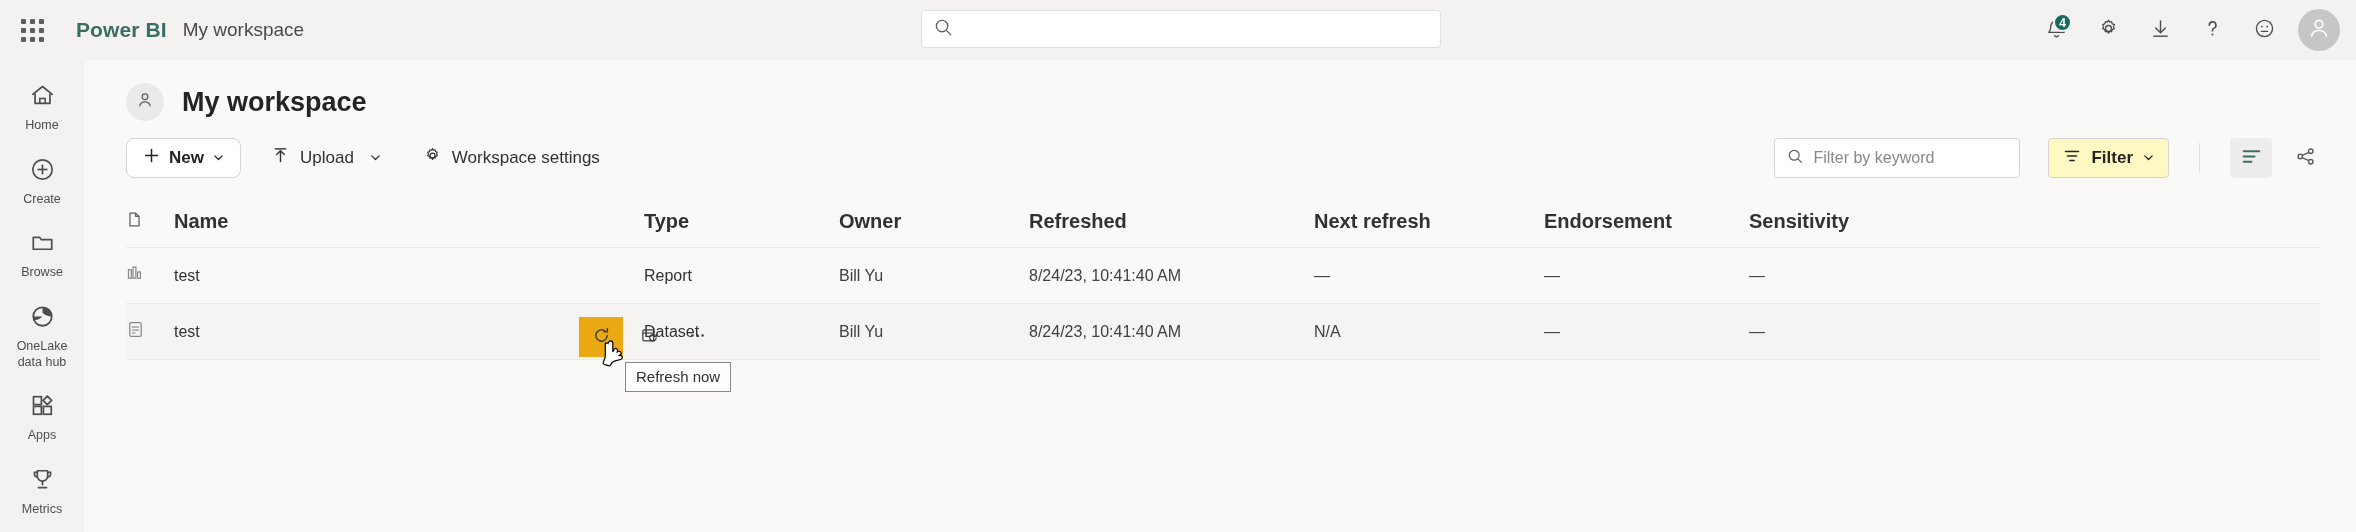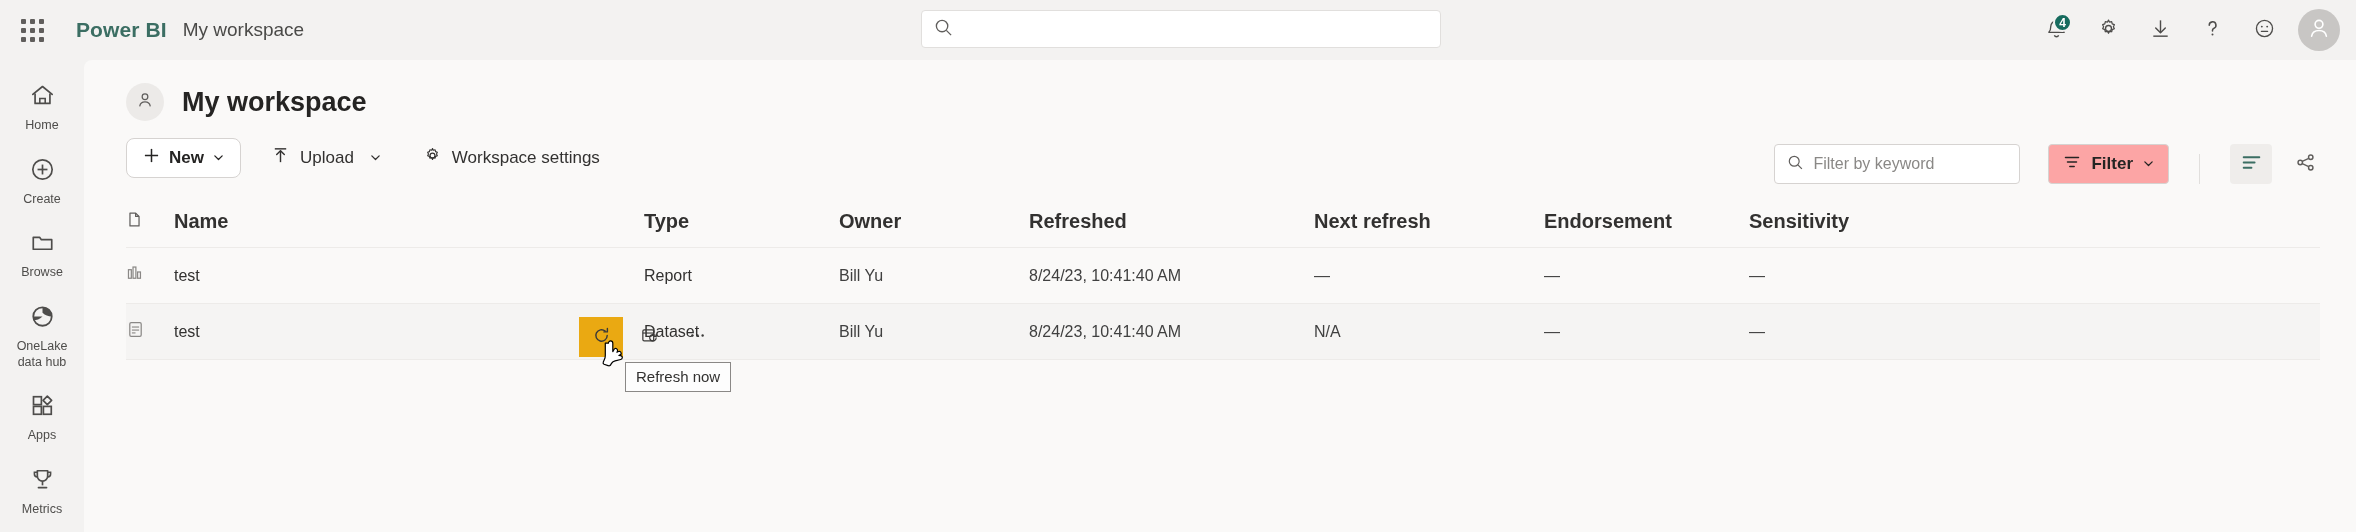--- a/index.html
+++ b/index.html
@@ -124,37 +124,37 @@
   .cmd-btn {
     display: flex; align-items: center; gap: 10px;
     height: 40px; padding: 0 12px; margin-left: 18px;
     background: transparent; border: none; border-radius: 4px;
     font-size: 17px; color: #323130; cursor: pointer;
   }
   .cmd-btn .chev { margin-left: 6px; }
 
   .cmd-right {
     position: absolute; right: 30px; top: 0;
-    height: 52px; display: flex; align-items: flex-end; gap: 12px;
+    height: 52px; display: flex; align-items: center; gap: 12px;
   }
   .filterkeyword {
     width: 246px; height: 40px;
     background: #fff; border: 1px solid #d6d3d1; border-radius: 4px;
     display: flex; align-items: center; padding: 0 12px;
   }
   .filterkeyword input {
     border: none; outline: none; background: transparent;
     font-family: "Liberation Sans", sans-serif;
     font-size: 16px; color: #323130; margin-left: 9px; width: 100%;
   }
   .filterkeyword input::placeholder { color: #8a8886; }
   .btn-filter {
     display: flex; align-items: center; gap: 10px;
     height: 40px; padding: 0 14px; margin-left: 16px;
-    background: #fca5a5; border: 1px solid #d6d3d1; border-radius: 4px;
+    background: #fef9c3; border: 1px solid #d6d3d1; border-radius: 4px;
     font-size: 17px; font-weight: bold; color: #252423; cursor: pointer;
   }
   .vdivider { width: 1px; height: 30px; background: #e1dfdd; margin: 0 18px; }
   .viewbtn {
     width: 42px; height: 40px; border-radius: 4px;
     display: flex; align-items: center; justify-content: center;
     cursor: pointer; border: none; background: transparent;
   }
   .viewbtn.active { background: #efedeb; }
 

